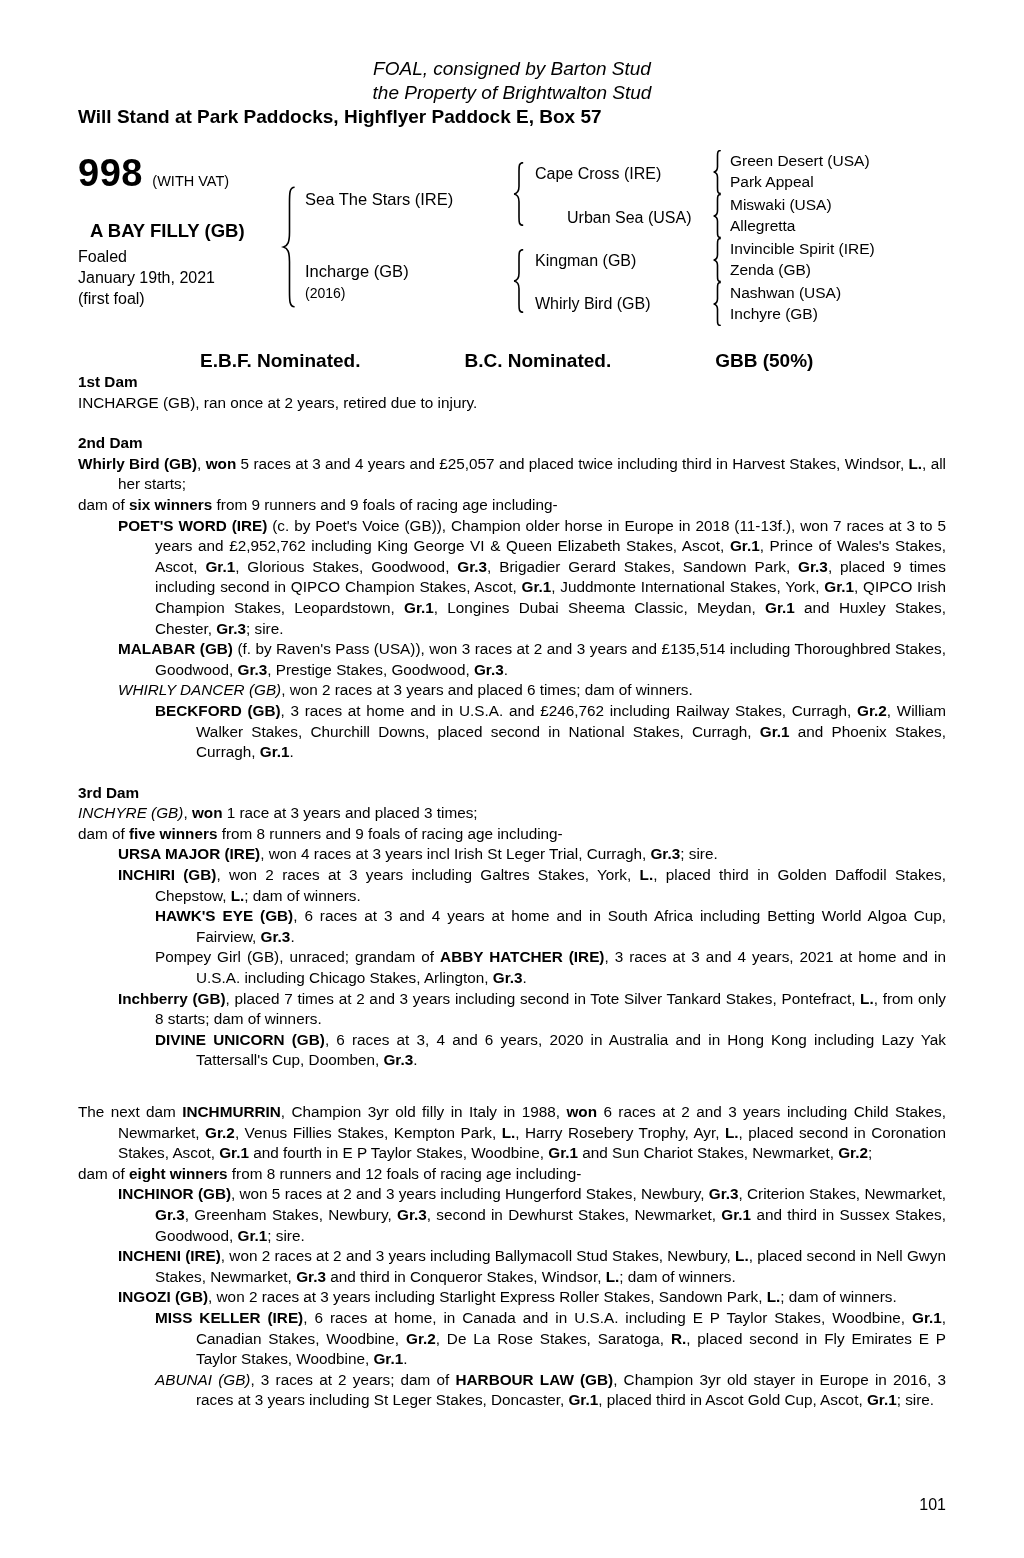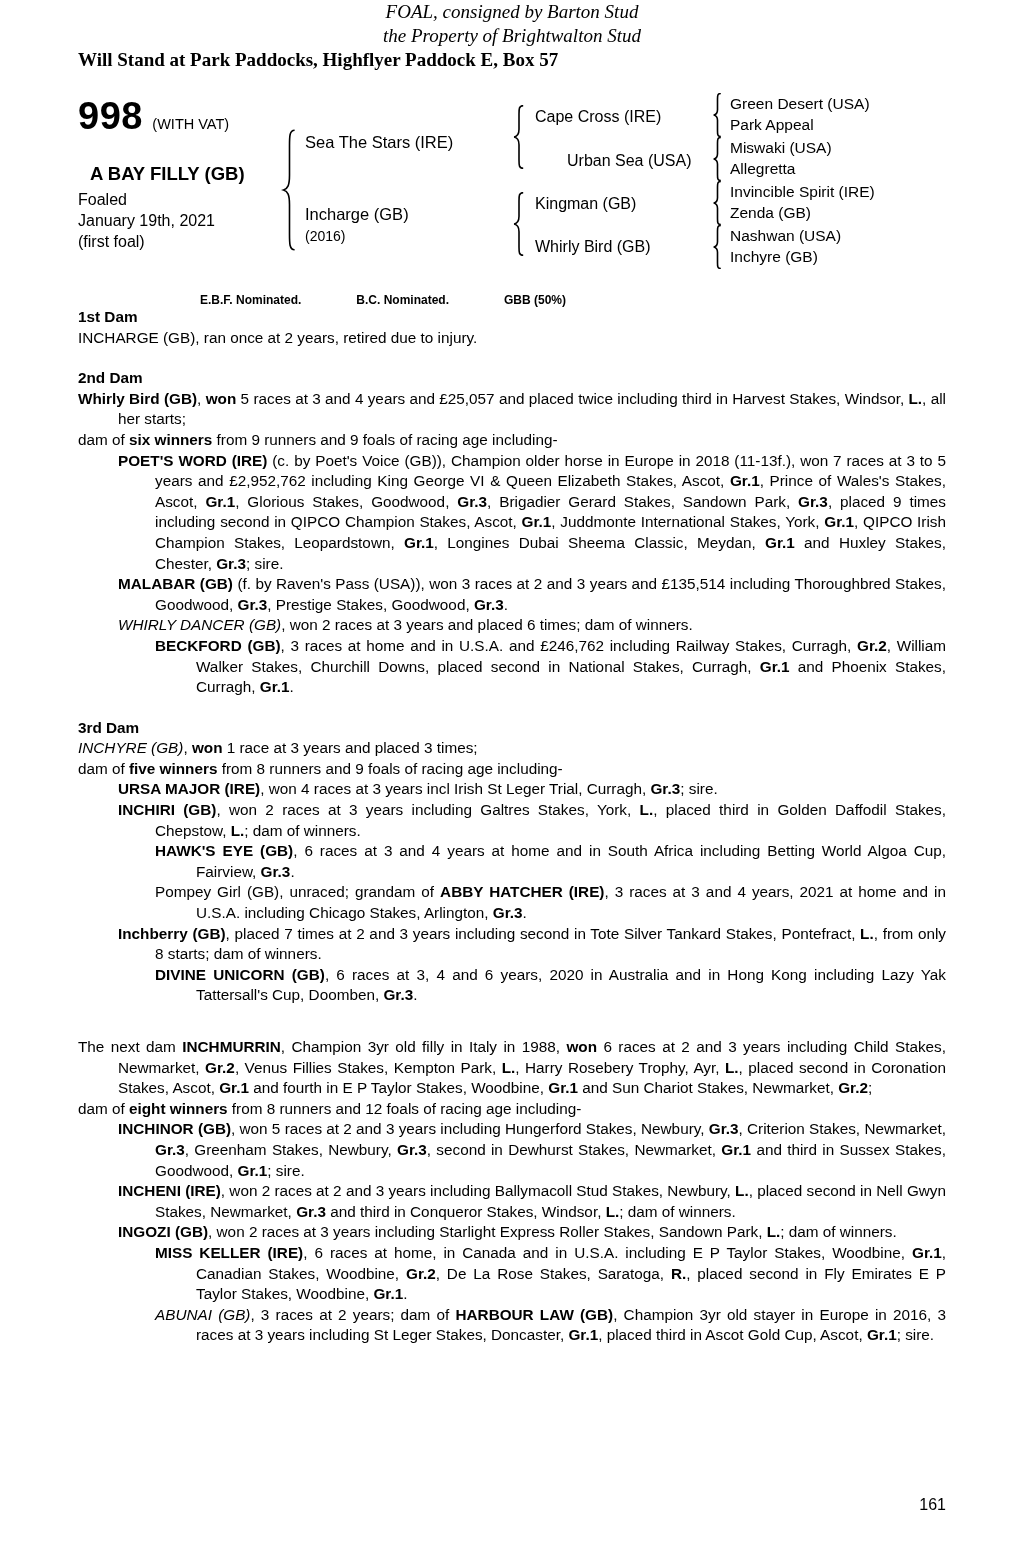--- a/index.html
+++ b/index.html
@@ -2,21 +2,21 @@
 <html><head>
 <meta charset="utf-8">
 <style>
   html,body { margin:0; padding:0; background:#ffffff; }
   .page {
     position:relative; width:1024px; height:1558px; background:#ffffff;
     color:#000; font-family:"Liberation Sans","DejaVu Sans",sans-serif;
     padding:0 78px; box-sizing:border-box; overflow:hidden;
   }
   
-  .title-block { text-align:center;font-family:Liberation Serif, serif; }
+  .title-block { padding-top:57px; text-align:center; }
   .consignor-line { font-style:italic; font-size:19px; line-height:24px; }
   .location-line { font-weight:bold; font-size:19px; line-height:23px; text-align:left; }
 
   
   .pedigree { position:relative; height:194px; margin-top:22px; font-size:16px; }
   .abs { position:absolute; white-space:nowrap; }
   .lot-block { left:0; top:2px; }
   .lot-number { font-size:38px; font-weight:bold; letter-spacing:0.5px; }
   .lot-vat { font-size:14.5px; margin-left:5px; }
   .horse-name { left:12px; top:70px; font-weight:bold; font-size:18.5px; }
@@ -35,22 +35,22 @@
 
   .gen1 { left:227px; font-size:16.5px; }
   .g1-sire { top:40px; } .g1-dam { top:112px; } .g1-dam-year { left:227px; top:135px; font-size:14px; }
   .gen2 { left:457px; font-size:16px; }
   .g2-0 { top:15px; } .g2-1 { top:59px;margin-left:32px; } .g2-2 { top:102px; } .g2-3 { top:145px; }
   .gen3 { left:652px; font-size:15.5px; }
   .g3-0{top:2px}  .g3-1{top:23px} .g3-2{top:46px} .g3-3{top:67px}
   .g3-4{top:90px} .g3-5{top:111px}.g3-6{top:134px}.g3-7{top:155px}
 
   
-  .nominations { display:flex; margin-top:6px; padding-left:122px; gap:55px;
-                 font-weight:bold; font-size:12px; }
+  .nominations { display:flex; margin-top:6px; padding-left:122px; gap:104px;
+                 font-weight:bold; font-size:19px; }
 
   
   .dam-sections { font-size:15.3px; line-height:20.6px; }
   .dam-heading { font-weight:bold; }
   .para { margin:0; text-align:justify; }
   .l0 { padding-left:40px; text-indent:-40px; }
   .l1 { margin-left:40px; padding-left:37px; text-indent:-37px; }
   .l2 { margin-left:77px; padding-left:41px; text-indent:-41px; }
   .b { font-weight:bold; }
   .i { font-style:italic; }
@@ -159,14 +159,14 @@
         <p class="para l0"><span>The next dam </span><span class="b">INCHMURRIN</span><span>, Champion 3yr old filly in Italy in 1988, </span><span class="b">won</span><span> 6 races at 2 and 3 years including Child Stakes, Newmarket, </span><span class="b">Gr.2</span><span>, Venus Fillies Stakes, Kempton Park, </span><span class="b">L.</span><span>, Harry Rosebery Trophy, Ayr, </span><span class="b">L.</span><span>, placed second in Coronation Stakes, Ascot, </span><span class="b">Gr.1</span><span> and fourth in E P Taylor Stakes, Woodbine, </span><span class="b">Gr.1</span><span> and Sun Chariot Stakes, Newmarket, </span><span class="b">Gr.2</span><span>;</span></p>
         <p class="para l0"><span>dam of </span><span class="b">eight winners</span><span> from 8 runners and 12 foals of racing age including-</span></p>
         <p class="para l1"><span class="b">INCHINOR (GB)</span><span>, won 5 races at 2 and 3 years including Hungerford Stakes, Newbury, </span><span class="b">Gr.3</span><span>, Criterion Stakes, Newmarket, </span><span class="b">Gr.3</span><span>, Greenham Stakes, Newbury, </span><span class="b">Gr.3</span><span>, second in Dewhurst Stakes, Newmarket, </span><span class="b">Gr.1</span><span> and third in Sussex Stakes, Goodwood, </span><span class="b">Gr.1</span><span>; sire.</span></p>
         <p class="para l1"><span class="b">INCHENI (IRE)</span><span>, won 2 races at 2 and 3 years including Ballymacoll Stud Stakes, Newbury, </span><span class="b">L.</span><span>, placed second in Nell Gwyn Stakes, Newmarket, </span><span class="b">Gr.3</span><span> and third in Conqueror Stakes, Windsor, </span><span class="b">L.</span><span>; dam of winners.</span></p>
         <p class="para l1"><span class="b">INGOZI (GB)</span><span>, won 2 races at 3 years including Starlight Express Roller Stakes, Sandown Park, </span><span class="b">L.</span><span>; dam of winners.</span></p>
         <p class="para l2"><span class="b">MISS KELLER (IRE)</span><span>, 6 races at home, in Canada and in U.S.A. including E P Taylor Stakes, Woodbine, </span><span class="b">Gr.1</span><span>, Canadian Stakes, Woodbine, </span><span class="b">Gr.2</span><span>, De La Rose Stakes, Saratoga, </span><span class="b">R.</span><span>, placed second in Fly Emirates E P Taylor Stakes, Woodbine, </span><span class="b">Gr.1</span><span>.</span></p>
         <p class="para l2"><span class="i">ABUNAI (GB)</span><span>, 3 races at 2 years; dam of </span><span class="b">HARBOUR LAW (GB)</span><span>, Champion 3yr old stayer in Europe in 2016, 3 races at 3 years including St Leger Stakes, Doncaster, </span><span class="b">Gr.1</span><span>, placed third in Ascot Gold Cup, Ascot, </span><span class="b">Gr.1</span><span>; sire.</span></p>
       </section>
     </main>
 
-  <div class="page-number">161</div>
+  <div class="page-number">101</div>
 </div>
 
 </body></html>

